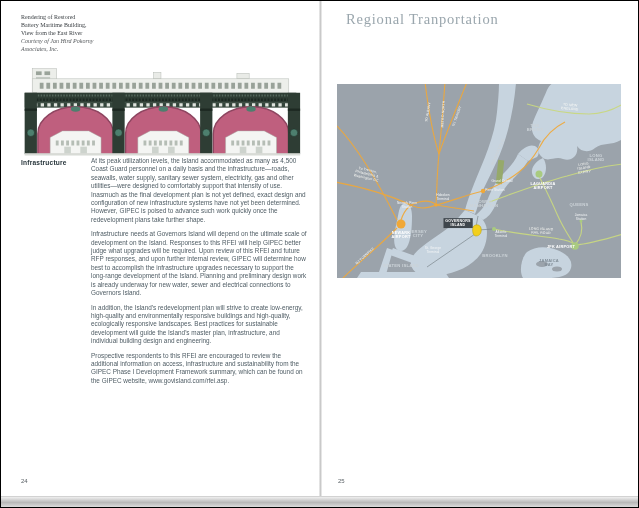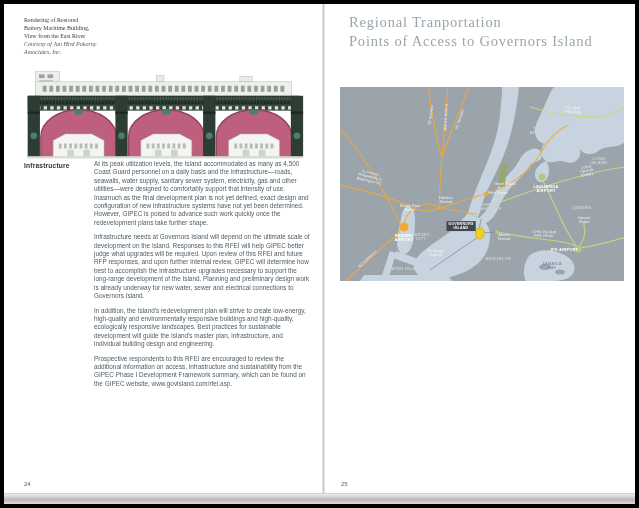--- a/index.html
+++ b/index.html
@@ -1,16 +1,16 @@
 <!DOCTYPE html>
 <html><head>
 <meta charset="utf-8">
 <style>
   html,body{margin:0;padding:0;background:#e8e8e8;}
-  .sheet{position:relative;width:639px;height:508px;background:#ffffff;border:4px solid #000000;
+  .sheet{position:relative;width:639px;height:508px;background:#ffffff;border:1px solid #000000;
          box-sizing:border-box;overflow:hidden;font-family:"Liberation Sans",sans-serif;}
   .page{position:absolute;top:0;height:497px;background:#fff;}
   .page.left{left:0;width:319px;}
   .page.right{left:320px;width:318px;}
   .spine{position:absolute;left:318px;top:0;width:3px;height:497px;
          background:linear-gradient(to right,#efefef,#c9c9c9 50%,#f3f3f3);}
   .bottom-edge{position:absolute;left:0;right:0;bottom:0;height:10px;
          background:linear-gradient(to bottom,#efefef,#b9b9b9 55%,#dcdcdc);border-top:1px solid #d2d2d2;}
 
   
@@ -120,21 +120,20 @@
         <p>Prospective respondents to this RFEI are encouraged to review the additional information on access, infrastructure and sustainability from the GIPEC Phase I Development Framework summary, which can be found on the GIPEC website, www.govisland.com/rfei.asp.</p>
       </div>
 
     <div class="pagenum p24">24</div>
   </div>
 
   <div class="page right">
 
     <div class="doc-title">
       <div>Regional Tranportation</div>
-      <div>Points of Access to Governors Island</div>
     </div>
 
     <div class="map">
       <svg width="284" height="194" viewBox="0 0 284 194">
         <rect width="284" height="194" fill="#9ba3ab"></rect>
         <g fill="#c7d4df" stroke="none">
 
           <path d="M167,-1 L179,-1 C177,22 172,48 163,70 C156,87 148,100 143,114 C141,120 140,126 138,130 L128,126 C130,118 133,110 137,100 C146,78 158,52 160,28 C161,18 162,8 162,-1 Z"></path>
 
           <path d="M128,126 L139,131 C146,134 150,140 150,148 C150,160 146,170 136,178 C124,188 106,192 92,192 C82,192 76,188 74,181 C73,174 78,168 86,162 C96,154 110,146 118,138 C122,133 125,129 128,126 Z"></path>

